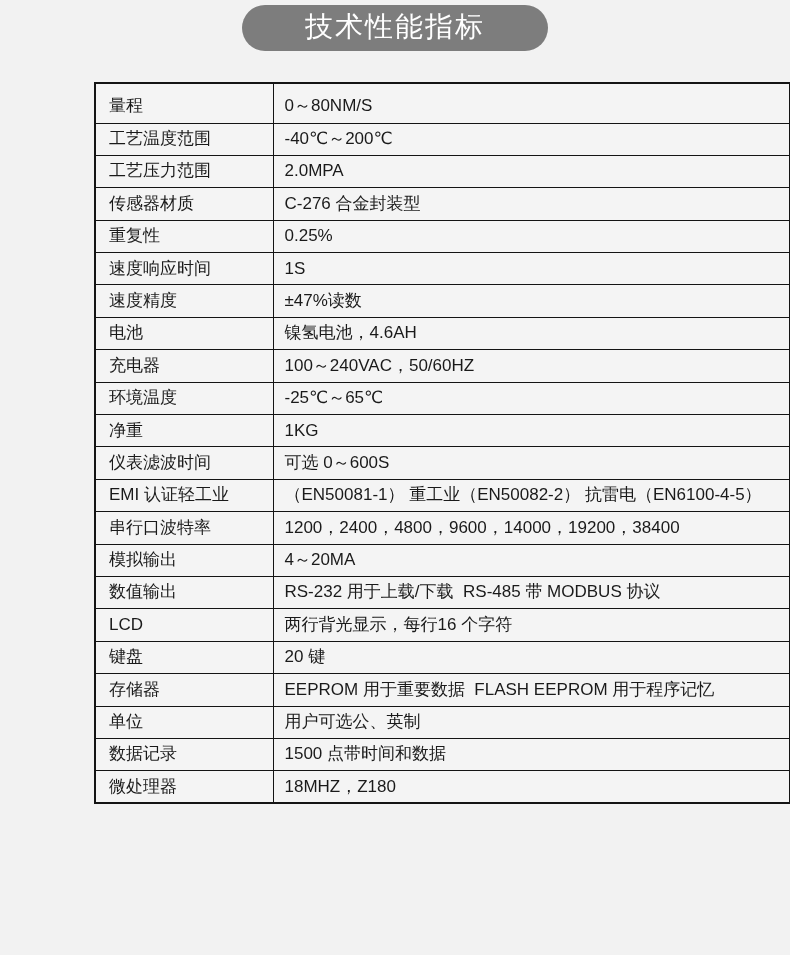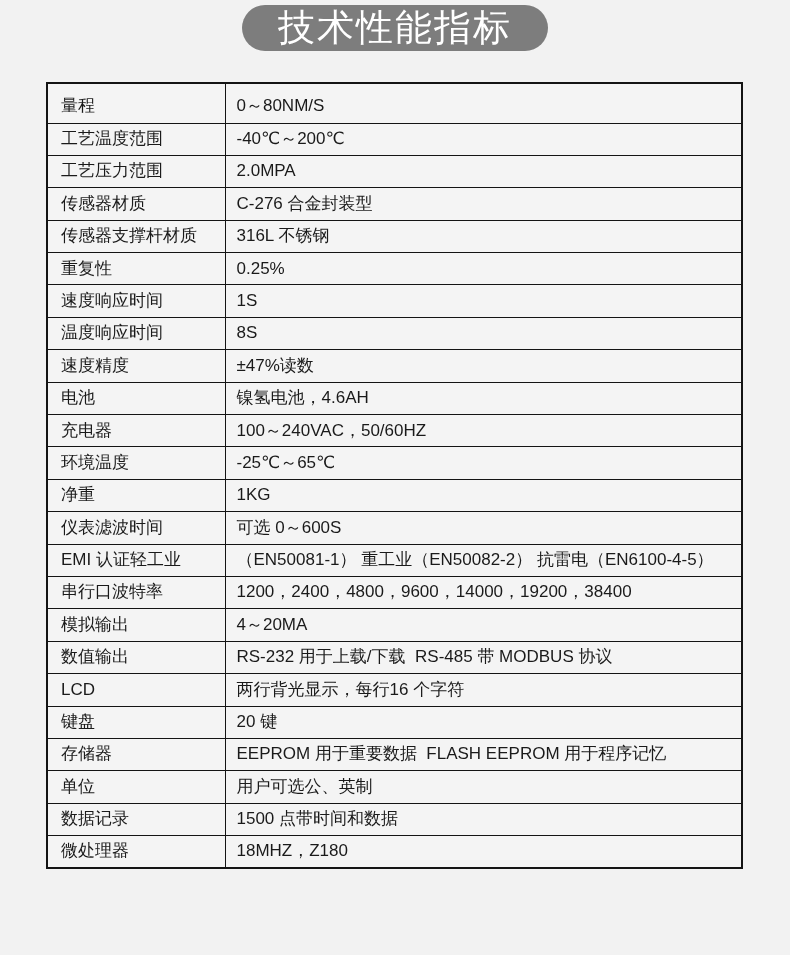--- a/index.html
+++ b/index.html
@@ -28,37 +28,38 @@
     width:306px;
     height:46px;
     background:var(--banner-bg);
     border-radius:23px;
     display:flex;
     align-items:center;
     justify-content:center;
   }
   .banner-title{
     color:var(--banner-text);
-    font-size:37px;
+    font-size:28px;
     letter-spacing:2px;
     font-weight:400;
     line-height:1;
     padding-bottom:2px;
   }
   .spec-table-wrap{
     position:absolute;
     left:46px;
     top:82px;
   }
   table.spec-table{
     border-collapse:collapse;
     table-layout:fixed;
     width:697px;
     background:var(--cell-bg);
     border:2px solid var(--border-color);
+    margin-left:48px;
   }
   table.spec-table td{
     border:1.5px solid var(--border-color);
     font-size:17px;
     color:var(--cell-text);
     vertical-align:middle;
     height:32.4px;
     line-height:1.2;
     overflow:hidden;
   }
@@ -96,34 +97,26 @@
         </tr>
         <tr>
           <td class="label-cell">工艺压力范围</td>
           <td class="value-cell">2.0MPA</td>
         </tr>
         <tr>
           <td class="label-cell">传感器材质</td>
           <td class="value-cell">C-276 合金封装型</td>
         </tr>
         <tr>
-          <td class="label-cell">传感器支撑杆材质</td>
-          <td class="value-cell">316L 不锈钢</td>
-        </tr>
-        <tr>
           <td class="label-cell">重复性</td>
           <td class="value-cell">0.25%</td>
         </tr>
         <tr>
           <td class="label-cell">速度响应时间</td>
           <td class="value-cell">1S</td>
-        </tr>
-        <tr>
-          <td class="label-cell">温度响应时间</td>
-          <td class="value-cell">8S</td>
         </tr>
         <tr>
           <td class="label-cell">速度精度</td>
           <td class="value-cell">±47%读数</td>
         </tr>
         <tr>
           <td class="label-cell">电池</td>
           <td class="value-cell">镍氢电池，4.6AH</td>
         </tr>
         <tr>

